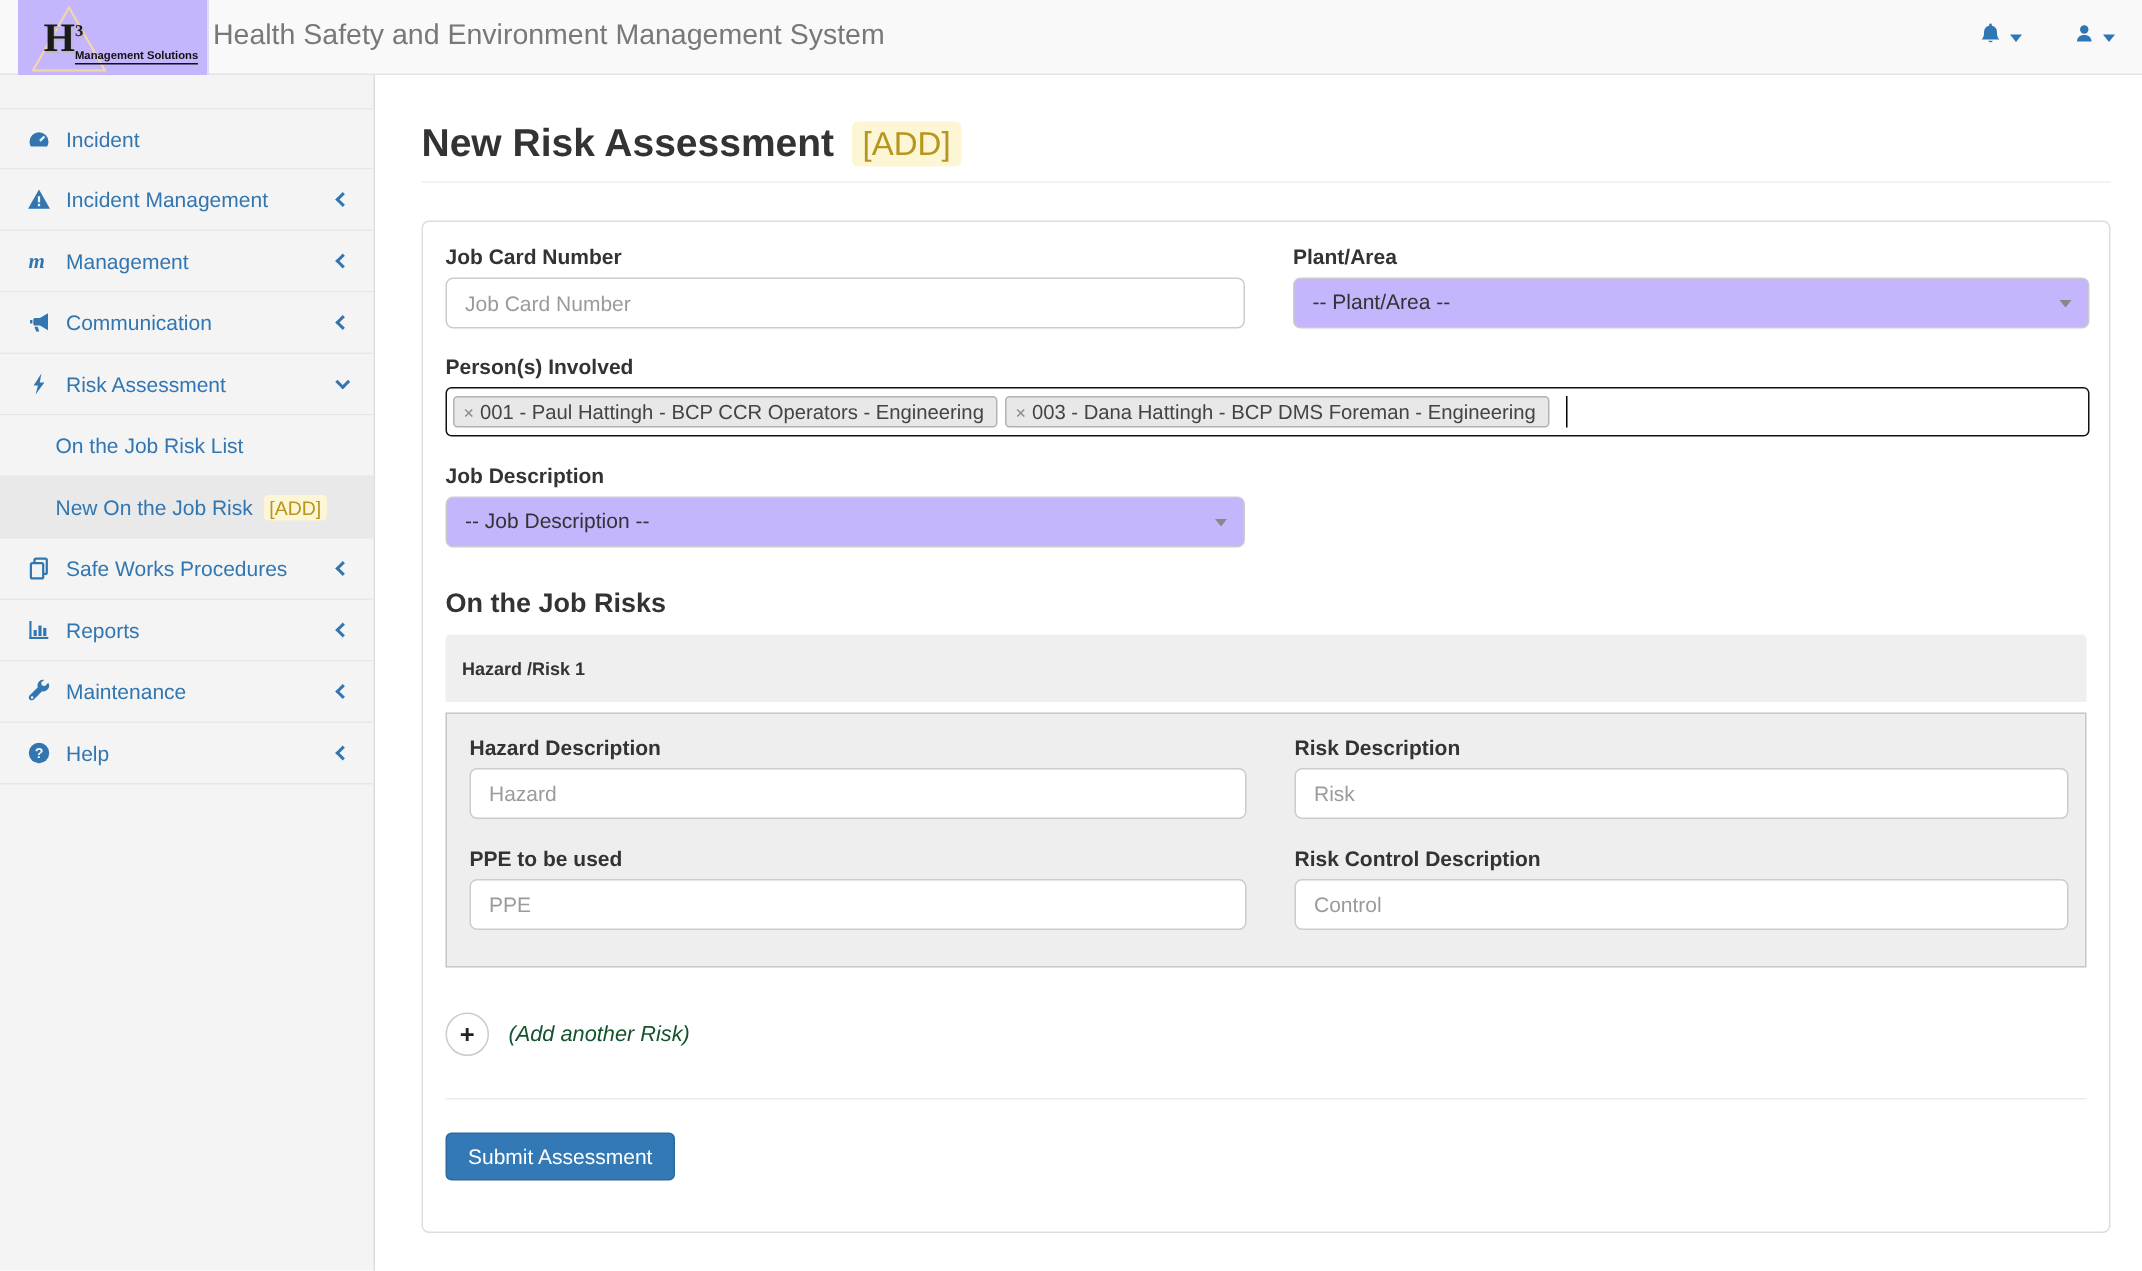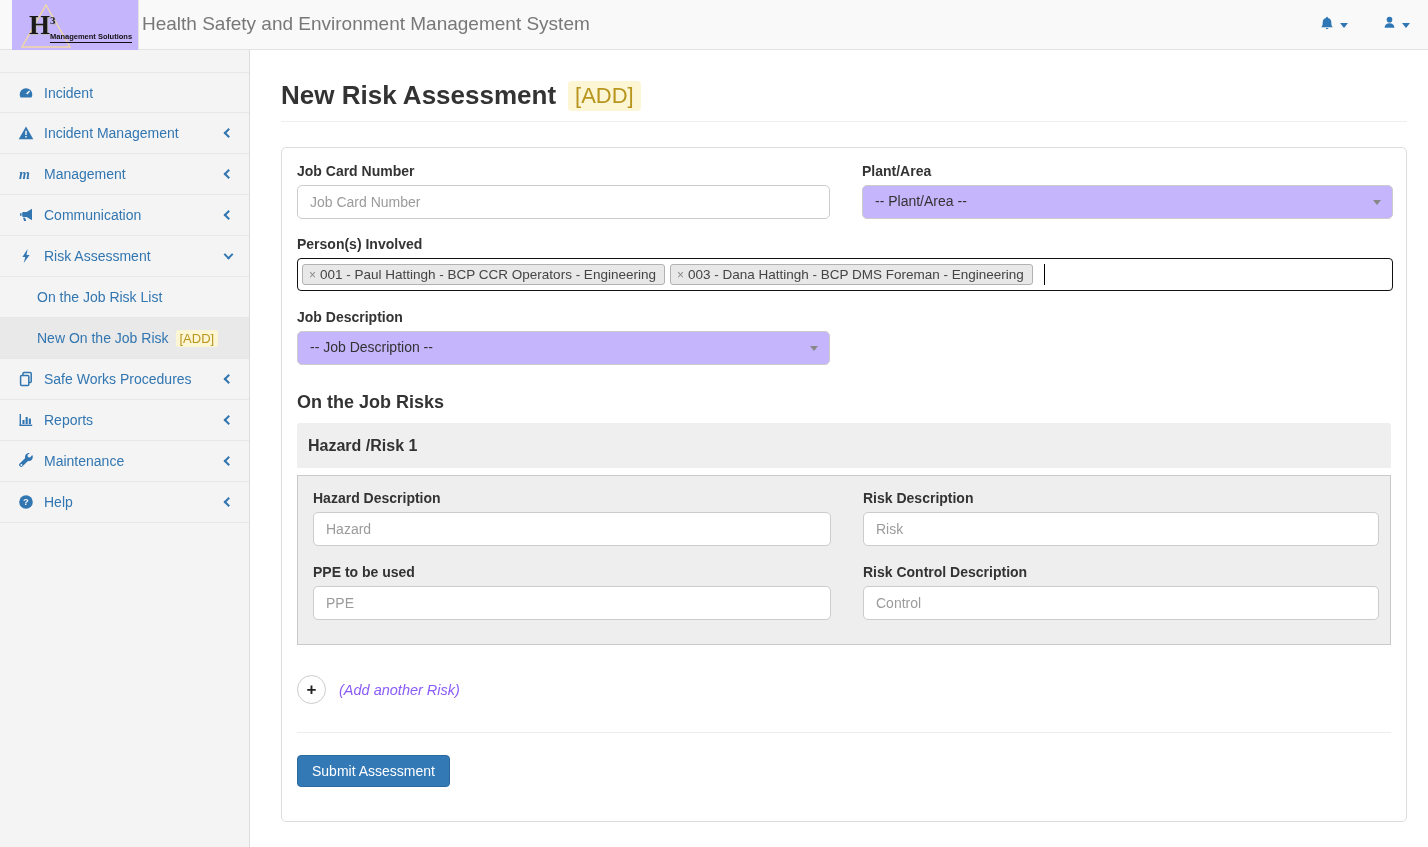--- a/index.html
+++ b/index.html
@@ -50,27 +50,27 @@
   .persons-box { width:1096px; min-height:33px; border:1.5px solid #111; border-radius:4px; background:#fff; padding:3px 4px; display:flex; align-items:center; cursor:text; }
   .tag { display:inline-flex; align-items:center; background:#e8e8e8; border:1px solid #b2b2b2; border-radius:3px; padding:2px 8px 2px 6px; margin-right:5px; font-size:13.5px; color:#444; white-space:nowrap; }
   .tag-x { color:#888; font-size:12px; margin-right:4px; cursor:pointer; }
   .text-cursor { width:1px; height:21px; background:#000; margin-left:6px; }
 
   .jobdesc-row { margin-top:18px; width:533px; }
 
   .section-heading { margin-top:27px; font-size:18px; font-weight:bold; color:#333; }
 
   .risk-group { margin-top:10px; }
-  .risk-header { background:#efefef; height:45px; display:flex; align-items:center; padding-left:11px; font-size:16px; font-weight:bold; color:#333; border-radius:3px 3px 0 0; }
+  .risk-header { background:#efefef; height:45px; display:flex; align-items:center; padding-left:11px; font-size:12px; font-weight:bold; color:#333; border-radius:3px 3px 0 0; }
   .risk-body { margin-top:7px; border:1px solid #c9c9c9; background:#eee; padding:14px 15px 24px 15px; }
   .risk-grid { display:grid; grid-template-columns:518px 516px; column-gap:32px; row-gap:18px; }
 
   .add-risk-row { margin-top:30px; display:flex; align-items:center; }
   .add-risk-btn { width:29px; height:29px; border:1px solid #ccc; border-radius:50%; background:#fff; display:flex; align-items:center; justify-content:center; font-size:17px; font-weight:bold; color:#222; cursor:pointer; line-height:1; }
-  .add-risk-label { margin-left:13px; font-size:14.5px; font-style:italic; color:#8b5cf6; }
+  .add-risk-label { margin-left:13px; font-size:14.5px; font-style:italic; color:#14532d; }
 
   .panel-hr { margin-top:28px; border-bottom:1px solid #ececec; }
   .submit-btn { margin-top:22px; margin-bottom:19px; background:#3379b6; color:#fff; border:1px solid #2c699e; border-radius:4px; font-size:14px; padding:7px 14px; font-family:inherit; cursor:pointer; }
 </style>
 </head>
 <body>
 
 <div class="header">
   <div class="logo-box">
     <div class="logo-inner">

